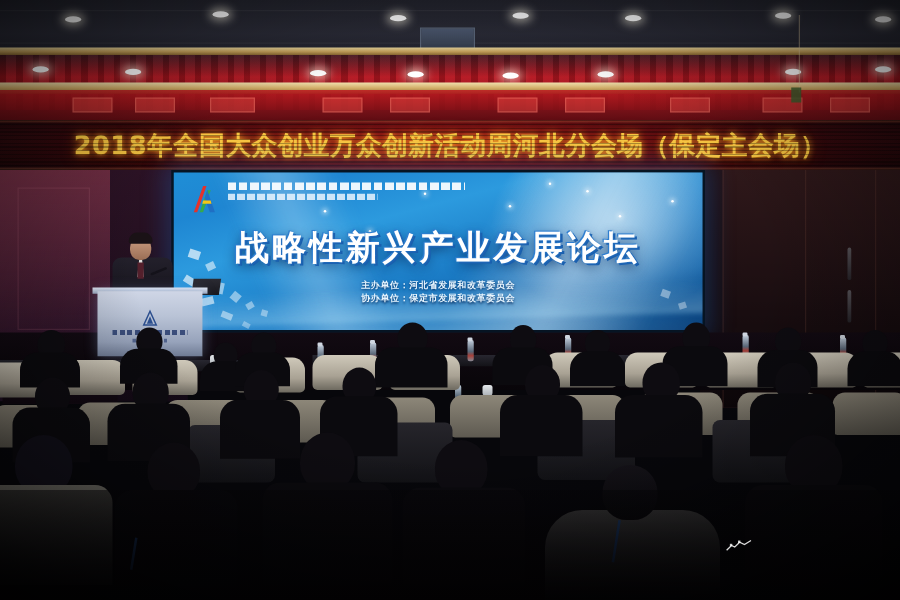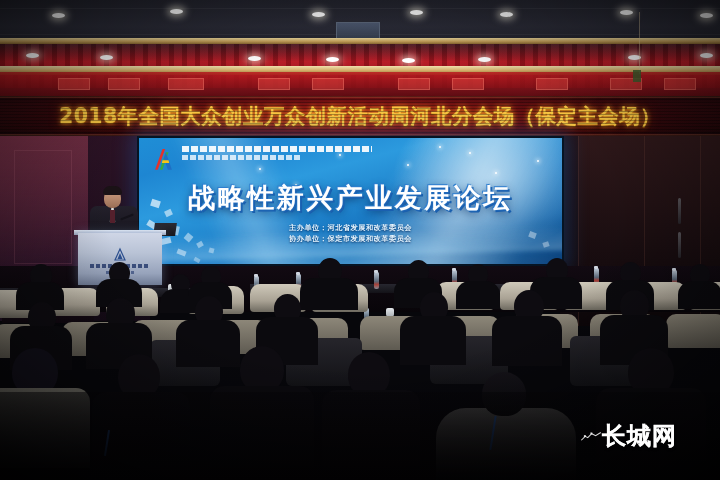--- a/index.html
+++ b/index.html
@@ -483,16 +483,15 @@
   <div class="vignette"></div>
 
   <div class="wm">
     <div class="wm-wall">
       <svg viewBox="0 0 40 18" width="26" height="12">
         <path d="M2 14 L8 8 L12 10 L18 4 L24 7 L32 2" stroke="#ffffff" stroke-width="1.6" fill="none" opacity=".85"></path>
         <rect x="6" y="6" width="3" height="3" fill="#fff" opacity=".8"></rect>
         <rect x="16" y="2" width="3" height="3" fill="#fff" opacity=".8"></rect>
       </svg>
     </div>
-    <div class="wm-logo">长城网</div>
   </div>
 
 </div>
 
 </body></html>

